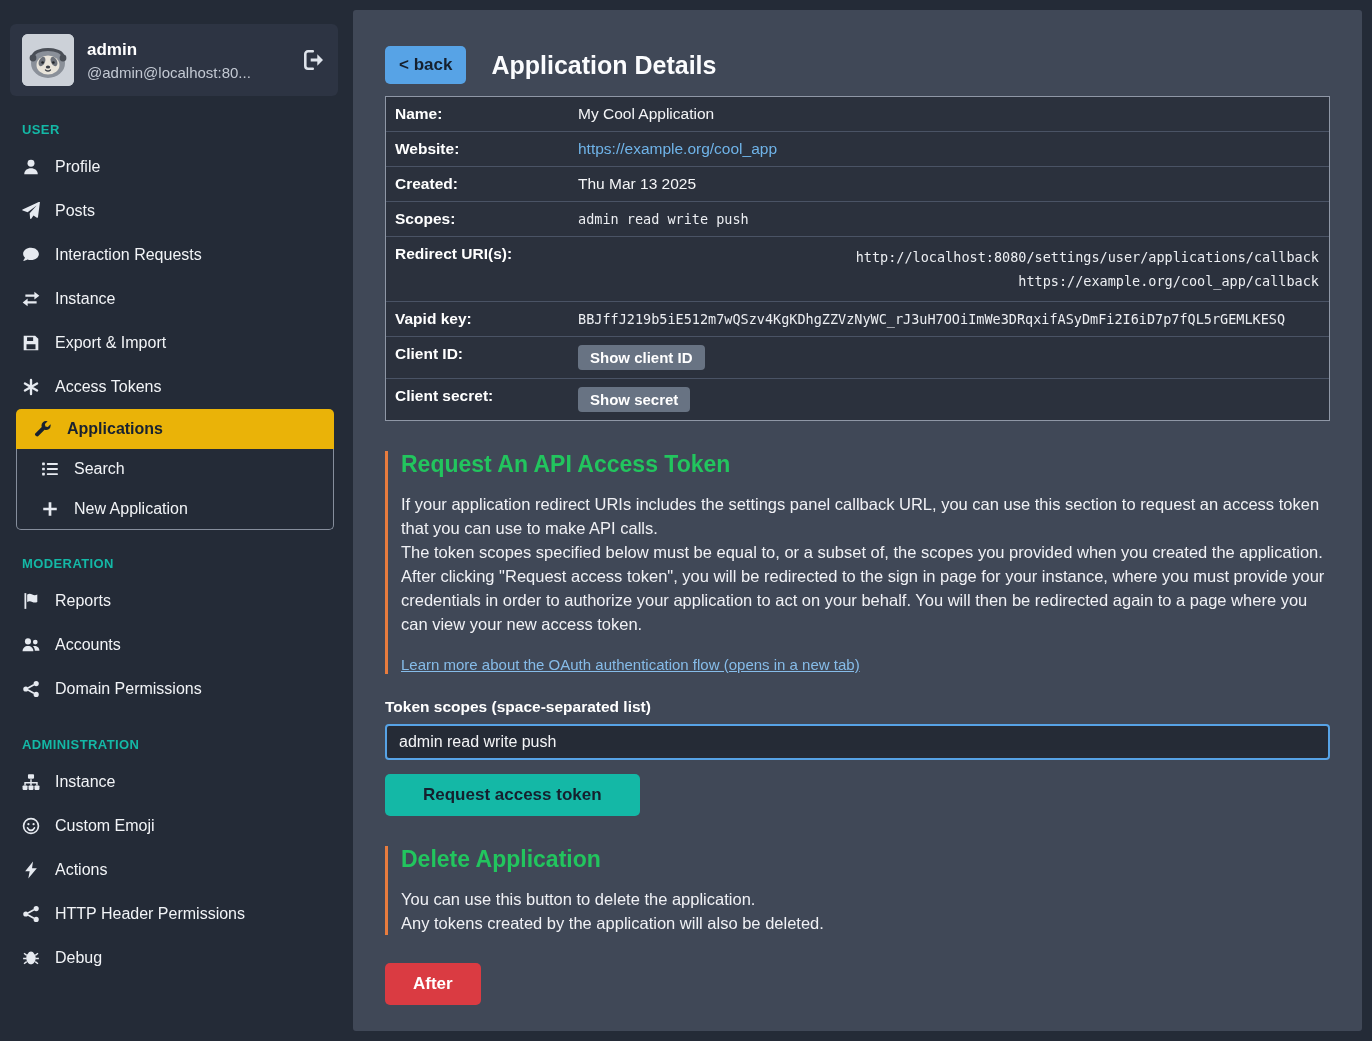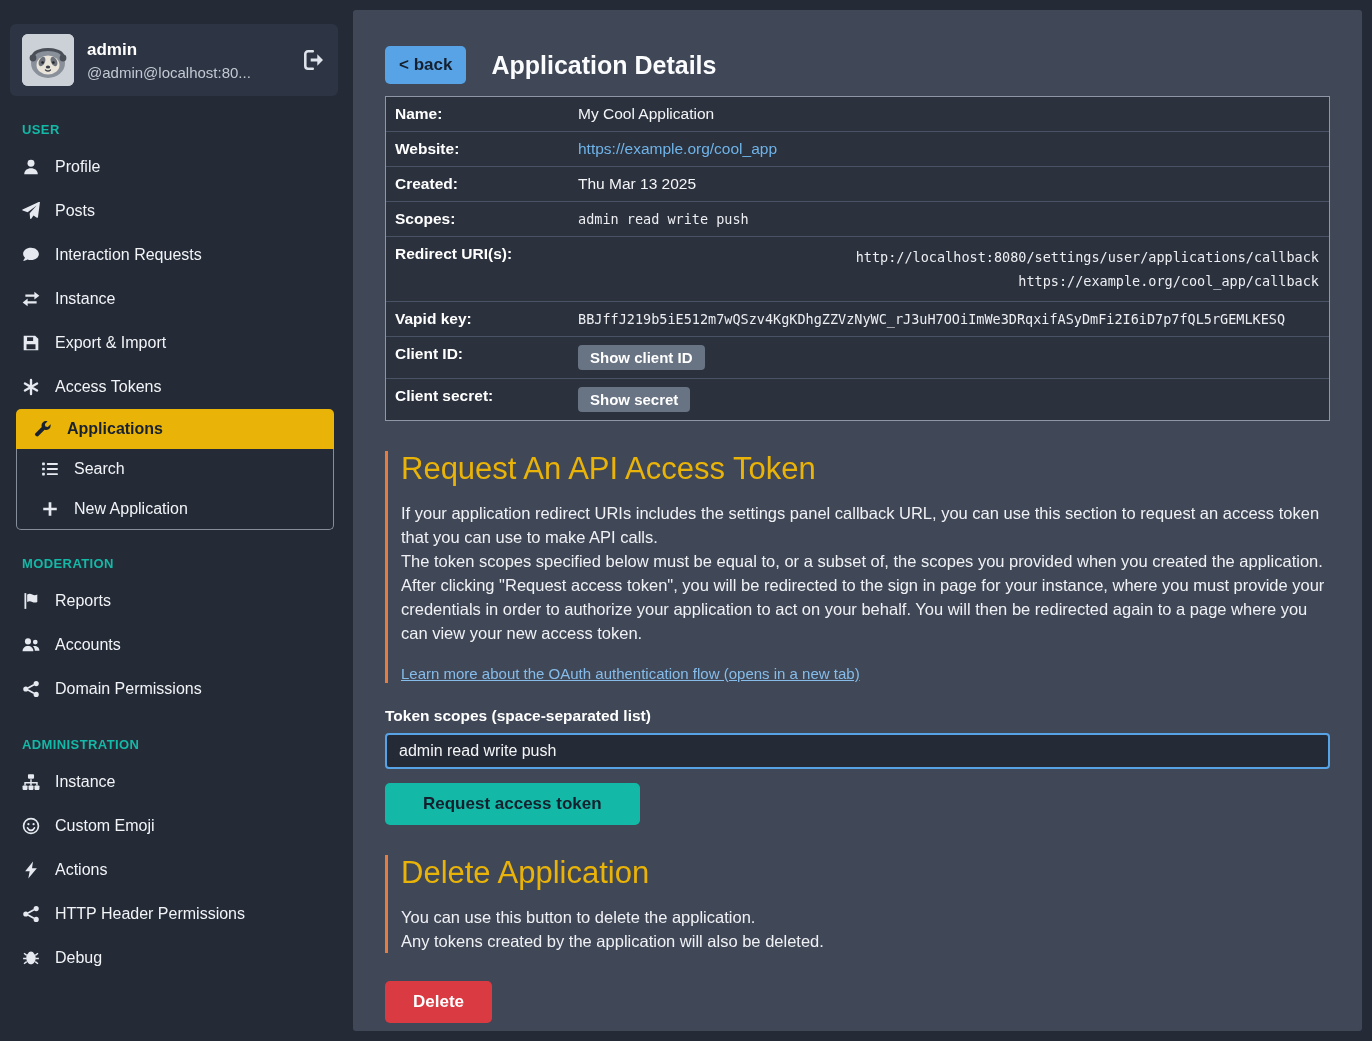--- a/index.html
+++ b/index.html
@@ -69,21 +69,21 @@
   .info-value.block { display:block;text-align:right; }
   .mono { font-family:"DejaVu Sans Mono","Liberation Mono",monospace; font-size:13.5px; color:#eceef2; }
   .uri-line { line-height:24px; white-space:nowrap; }
   a.value-link { color:#6fb3e8; cursor:pointer; }
   .gray-btn {
     background:#687383; color:#ffffff; font-weight:bold; font-size:15px;
     border:none; border-radius:4px; padding:4px 12px; font-family:inherit; cursor:pointer;
   }
 
   .form-section { border-left:3px solid #e87c3e; padding-left:13px; margin-top:30px; }
-  .section-heading { font-size:31px; font-weight:normal; margin:0 0 14px 0; color:#eab308; }
+  .section-heading { font-size:23px; font-weight:bold; margin:0 0 14px 0; color:#22c55e; }
   .section-text { font-size:16.5px; line-height:24px; margin:0; color:#f0f1f5; max-width:945px; }
   .learn-link { display:inline-block; margin-top:20px; font-size:15px; color:#86bce9; text-decoration:underline; cursor:pointer; }
 
   .field-label { font-weight:bold; font-size:15.5px; margin-top:24px; color:#ffffff; }
   .scopes-input {
     display:block; width:100%; margin-top:8px;
     background:#252b36; border:2px solid #57a3e6; border-radius:4px;
     color:#f4f5f7; font-size:16px; padding:7px 12px; font-family:inherit; outline:none;
   }
   .request-btn {
@@ -384,15 +384,15 @@
   <div class="field-label">Token scopes (space-separated list)</div>
   <input class="scopes-input" type="text" value="admin read write push" style="">
   <button class="request-btn">Request access token</button>
 
   <section class="form-section">
     <h2 class="section-heading">Delete Application</h2>
     <p class="section-text">You can use this button to delete the application.</p>
     <p class="section-text">Any tokens created by the application will also be deleted.</p>
   </section>
 
-  <button class="delete-btn">Delete</button>
+  <button class="delete-btn">After</button>
 
 </main>
 
 </body></html>

